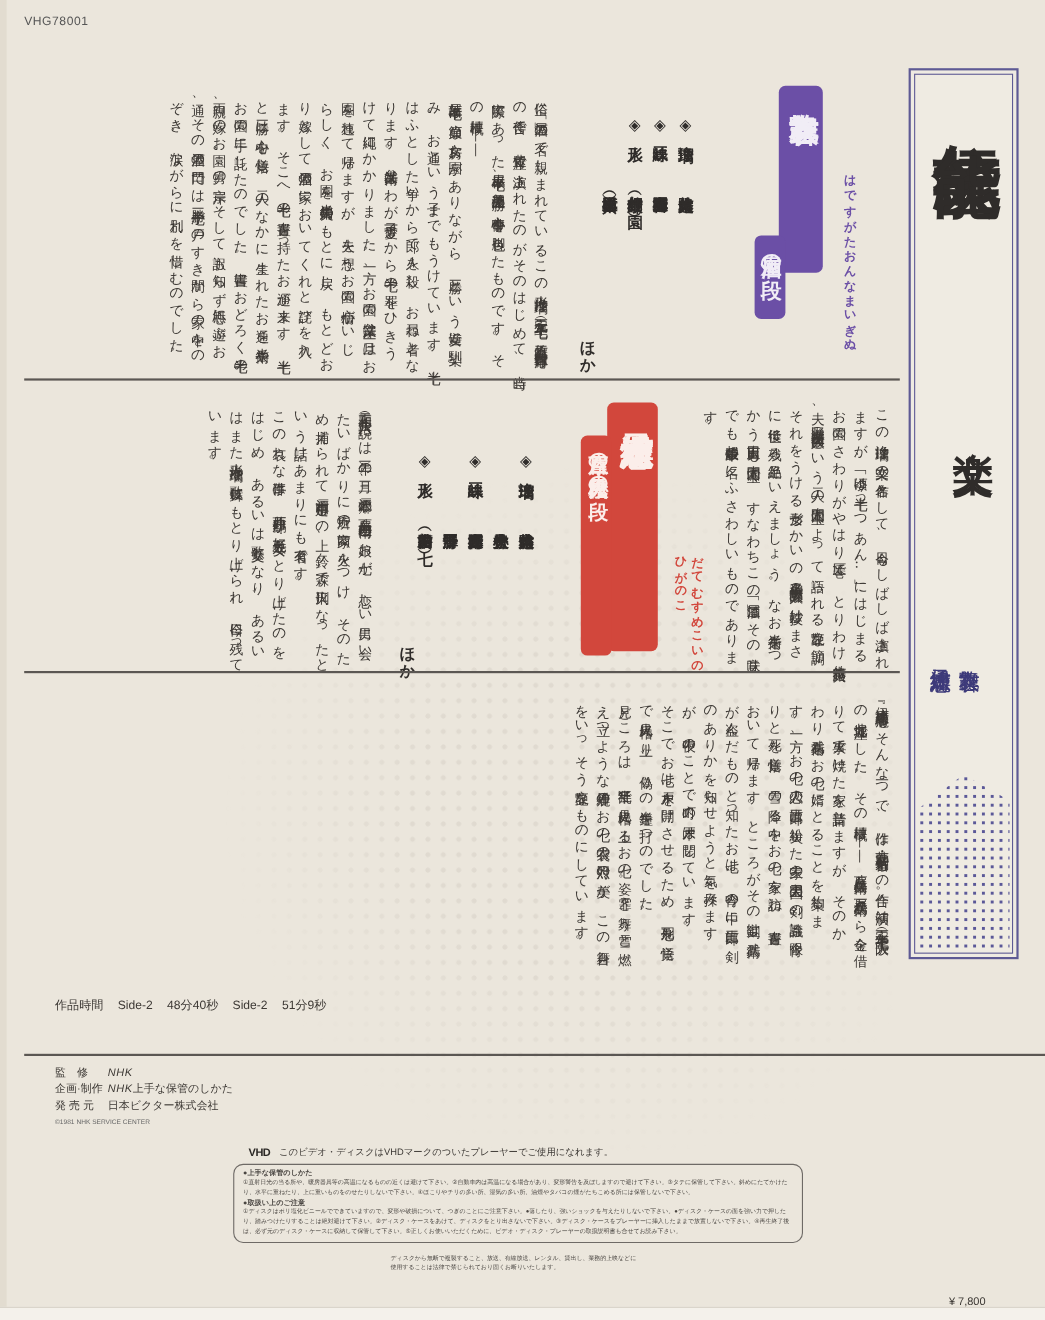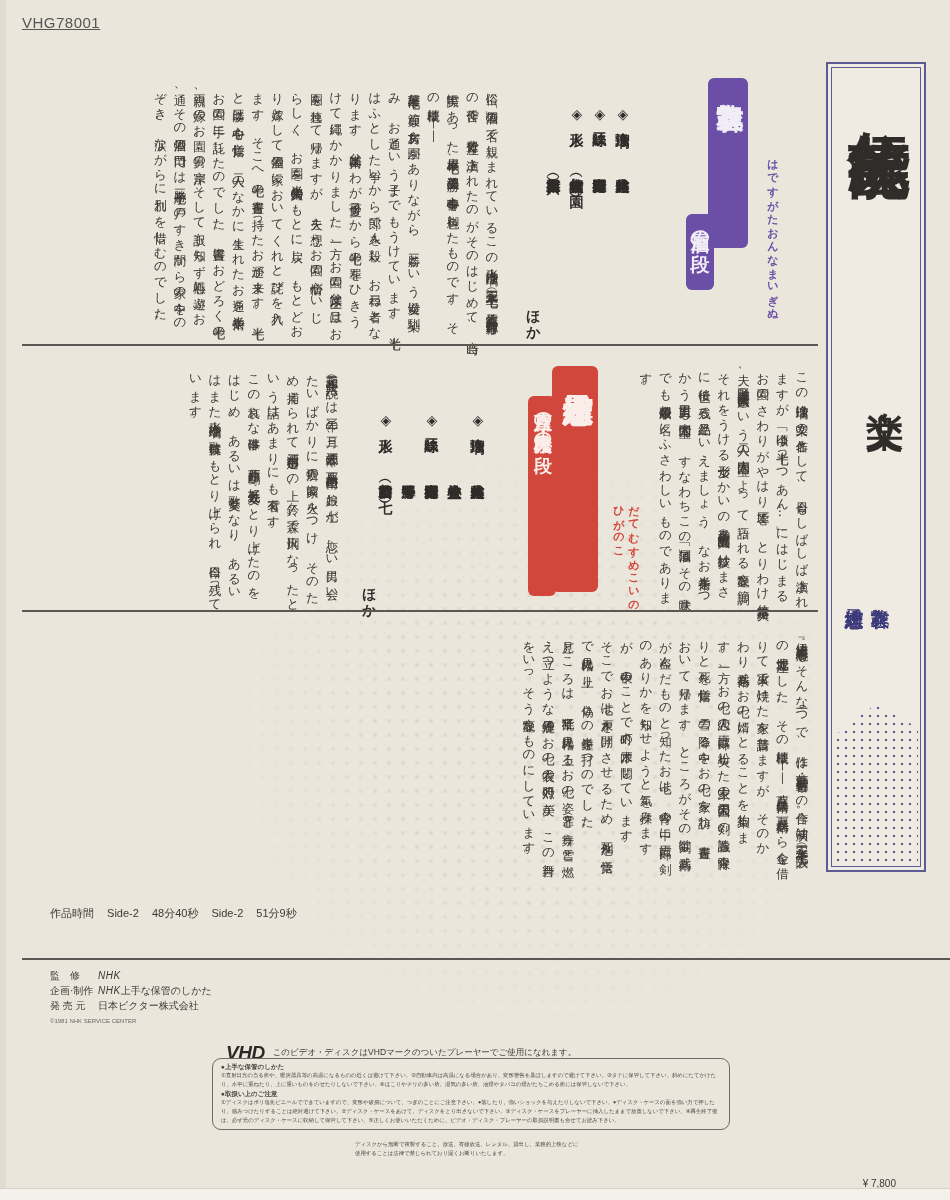--- a/index.html
+++ b/index.html
@@ -6,21 +6,21 @@
     html, body { width: 950px; height: 1200px; overflow: hidden; }
     body {
       background: #ebe6dc;
       font-family: "DejaVu Serif", "Liberation Serif", serif;
       color: #3a3632;
       position: relative;
     }
     .catalog {
       position: absolute; left: 22px; top: 14px;
       font-family: "Liberation Sans", "DejaVu Sans", sans-serif;
-      font-size: 15px; color: #555; letter-spacing: 0.5px; text-decoration: underline;
+      font-size: 11px; color: #555; letter-spacing: 0.5px;
     }
     
     .side-panel {
       position: absolute; left: 826px; top: 62px; width: 100px; height: 810px;
       border: 2px solid #5e5a94;
       outline: 1px solid #5e5a94; outline-offset: -6px;
       background: #efebe2;
     }
     .big-title {
       position: absolute; left: 16px; top: 18px; width: 70px;
@@ -97,21 +97,21 @@
     }
     .staff .r { display: flex; }
     .staff .k { width: 48px; }
     .staff .v b { font-style: italic; font-weight: 400; letter-spacing: 0.5px; }
     .staff .copy { font-size: 6px; color: #666; margin-top: 1px; }
     .vhd-line {
       position: absolute; left: 226px; top: 1042px;
       font-family: "Liberation Sans", "DejaVu Sans", sans-serif; font-size: 8.5px; color: #3c3834;
       display: flex; align-items: center; white-space: nowrap;
     }
-    .vhd-logo { font-weight: 900; font-size: 19px; letter-spacing: -0.5px; margin-right: 8px; color: #2b2825; font-style: italic; }
+    .vhd-logo { font-weight: 900; font-size: 10px; letter-spacing: -0.5px; margin-right: 8px; color: #2b2825; }
     .care-box {
       position: absolute; left: 212px; top: 1058px; width: 518px; height: 72px;
       border: 1px solid #6e6a66; border-radius: 9px;
       font-family: "Liberation Sans", "DejaVu Sans", sans-serif; font-size: 5.4px; line-height: 9px; color: #4a4642;
       padding: 3px 8px; overflow: hidden;
     }
     .care-box .h { font-weight: bold; font-size: 6.5px; }
     .legal {
       position: absolute; left: 355px; top: 1140px;
       font-family: "Liberation Sans", "DejaVu Sans", sans-serif; font-size: 5.4px; line-height: 9px; color: #4a4642;

